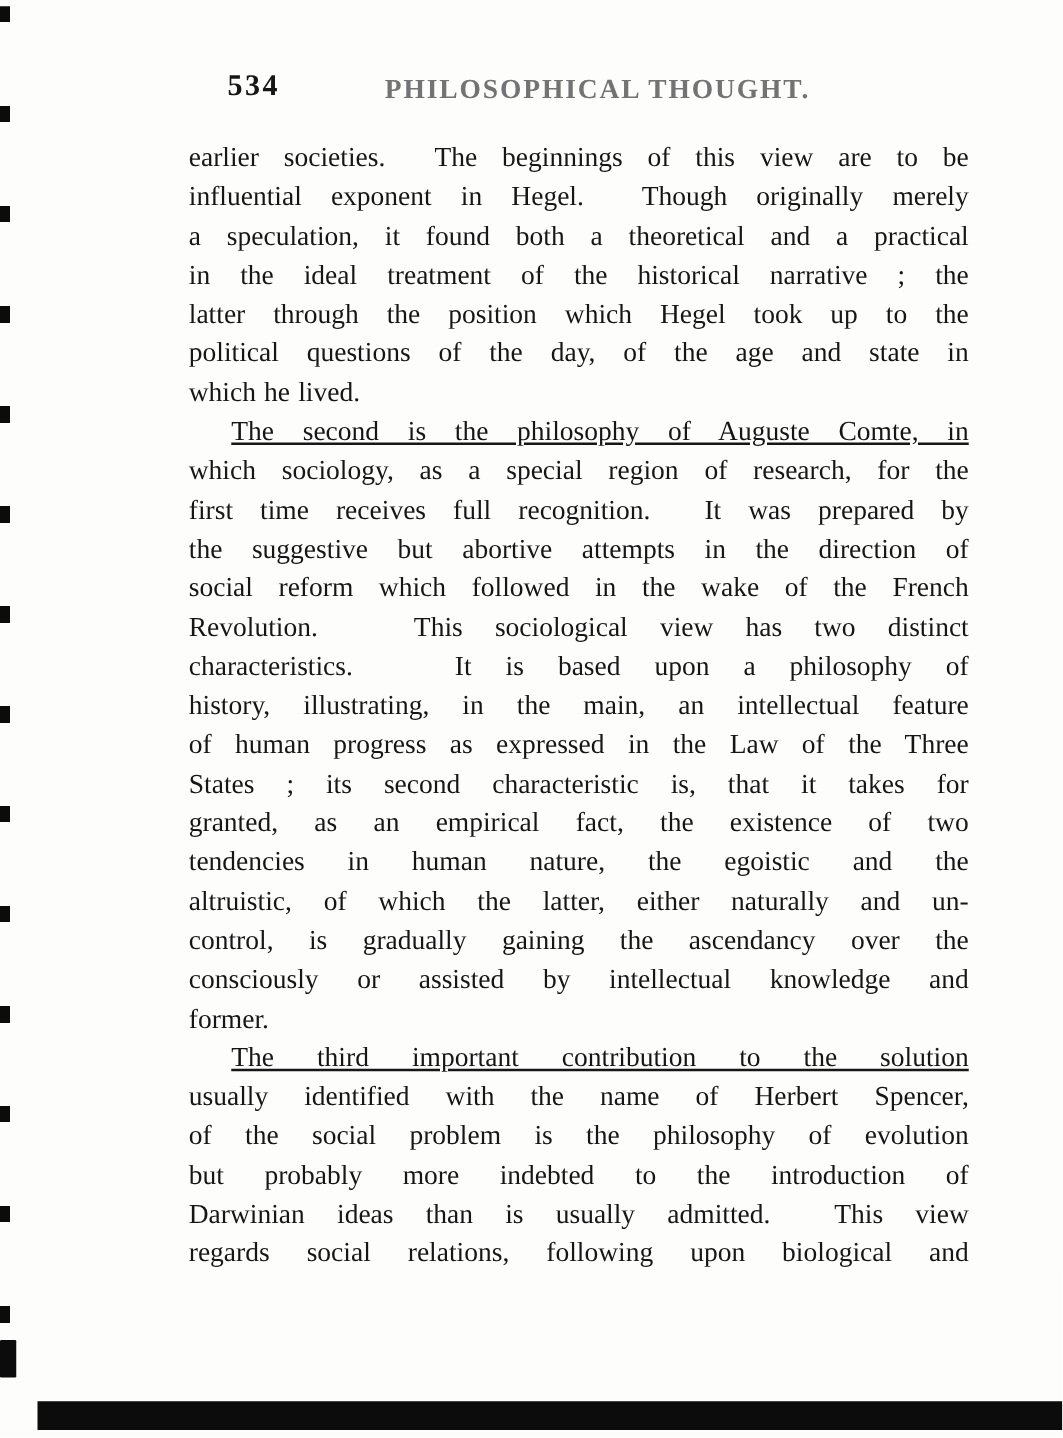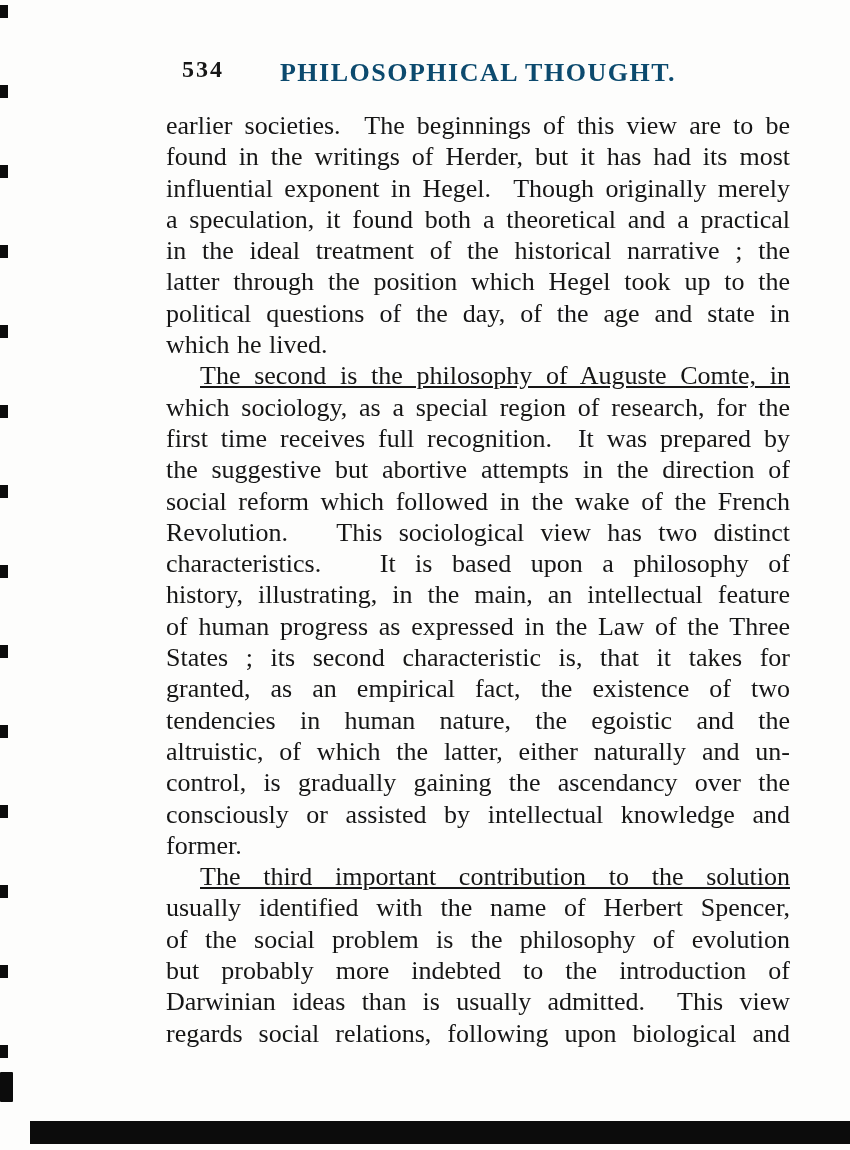--- a/index.html
+++ b/index.html
@@ -25,32 +25,32 @@
     font-weight: bold;
     letter-spacing: 2px;
     color: #161616;
   }
   .running-title {
     position: absolute;
     left: 166px;
     top: 58px;
     width: 624px;
     text-align: center;
-    font-size: 26px;
+    font-size: 22px;
     font-weight: bold;
     letter-spacing: 1.5px;
-    color: #0c4a6e;
+    color: #737373;
   }
   
   .text-block {
     position: absolute;
-    left: 166px;
+    left: 151px;
     top: 110px;
     width: 624px;
-    font-size: 26px;
+    font-size: 22px;
     line-height: 31.3px;
     word-spacing: 1px;
   }
   .line {
     text-align: justify;
     text-align-last: justify;
     white-space: nowrap;
   }
   .line.noj {
     text-align-last: left;
@@ -91,21 +91,20 @@
 <body>
 
 <div class="page">
 
   <div class="page-number">534</div>
 
   <div class="running-title">PHILOSOPHICAL THOUGHT.</div>
 
   <div class="text-block">
       <div class="line">earlier societies.&nbsp; The beginnings of this view are to be</div>
-      <div class="line">found in the writings of Herder, but it has had its most</div>
       <div class="line">influential exponent in Hegel.&nbsp; Though originally merely</div>
       <div class="line">a speculation, it found both a theoretical and a practical</div>
       <div class="line">in the ideal treatment of the historical narrative&nbsp;; the</div>
       <div class="line">latter through the position which Hegel took up to the</div>
       <div class="line">political questions of the day, of the age and state in</div>
       <div class="line noj">which he lived.</div>
       <div class="line ind">The second is the philosophy of Auguste Comte, in</div>
       <div class="line">which sociology, as a special region of research, for the</div>
       <div class="line">first time receives full recognition.&nbsp; It was prepared by</div>
       <div class="line">the suggestive but abortive attempts in the direction of</div>

